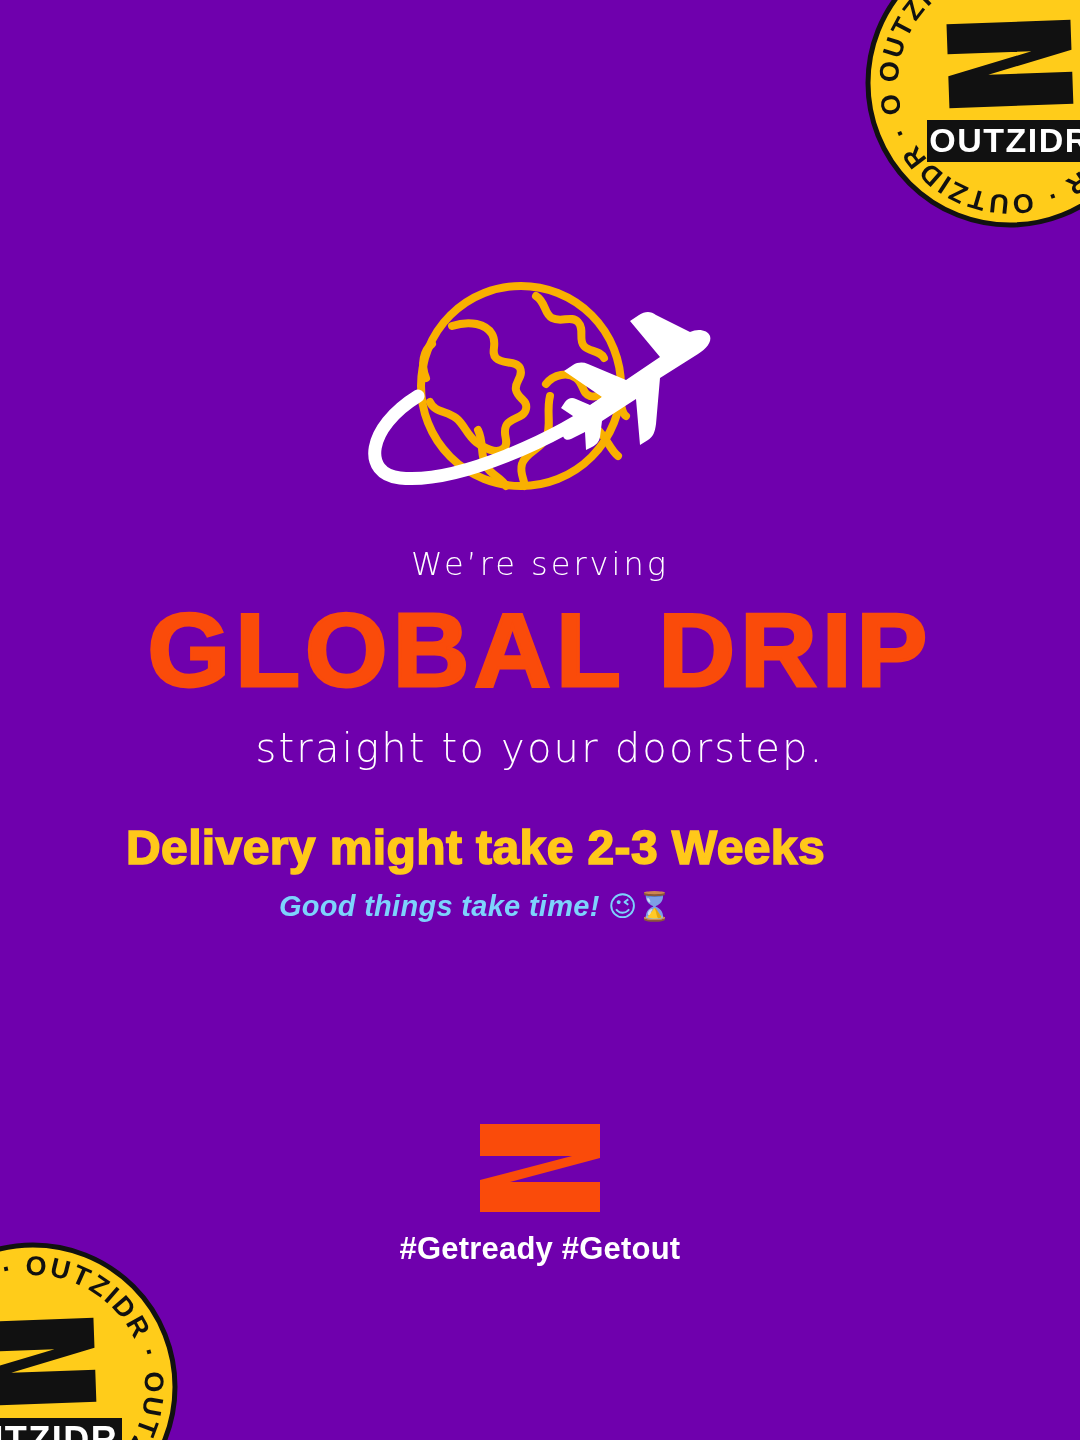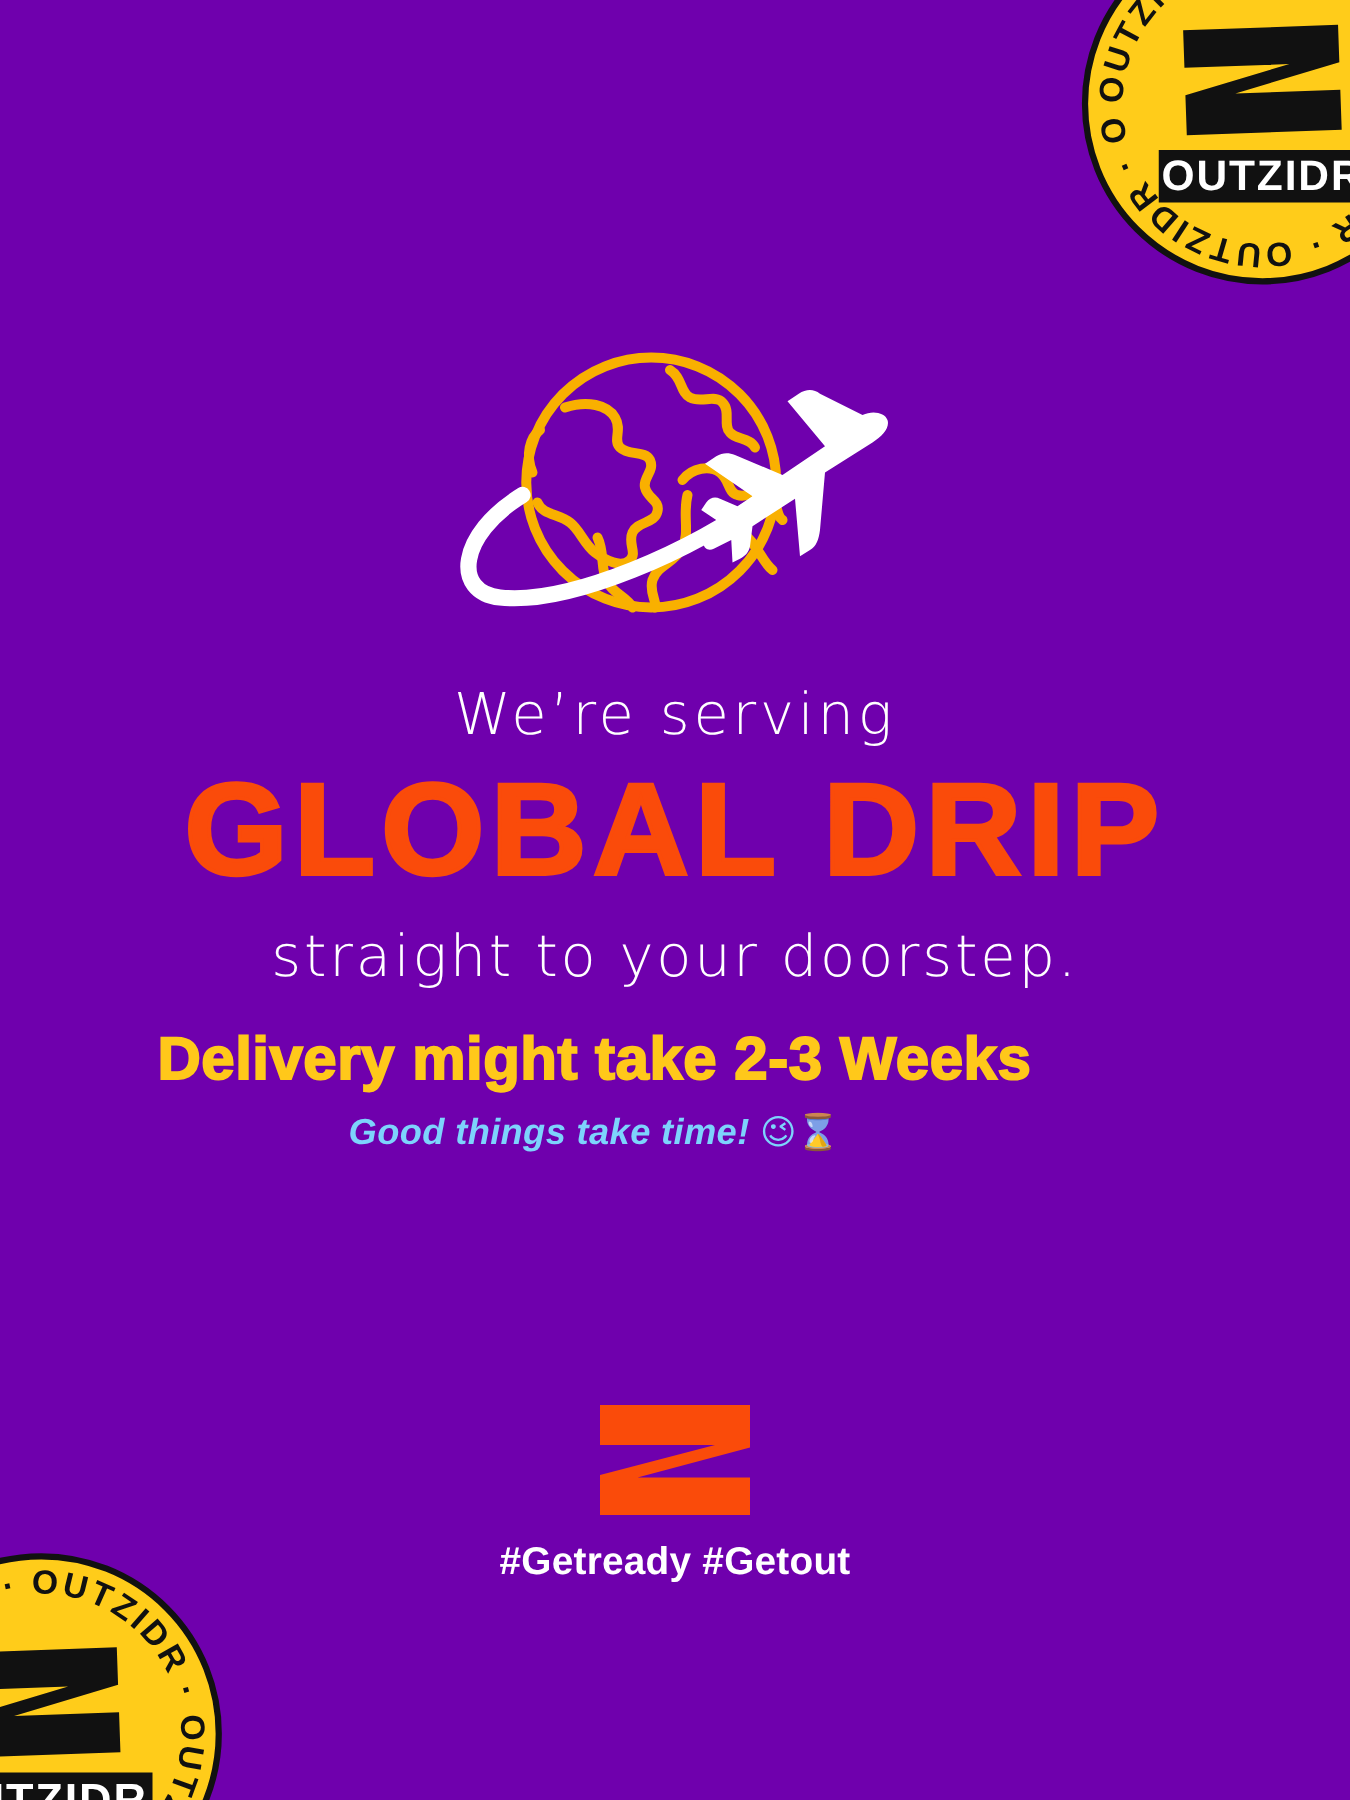--- a/index.html
+++ b/index.html
@@ -33,41 +33,41 @@
   
   .copy {
     position: absolute;
     left: 0;
     top: 548px;
     width: 1080px;
     text-align: center;
   }
   .eyebrow {
     color: #ffffff;
-    font-size: 46px;
+    font-size: 32px;
     font-weight: 300;
     letter-spacing: 3.0px;
     line-height: 1.0;
     margin: 0;
     font-family: "DejaVu Sans", sans-serif;
   }
   .headline {
     color: #fa4b0a;
     font-size: 104px;
     font-weight: 700;
     letter-spacing: 5px;
     line-height: 1.0;
     margin: 18px 0 0 0;
     transform: scaleX(1.02);
     font-family: "Liberation Sans Narrow", "Liberation Sans", sans-serif;
     -webkit-text-stroke: 3px #fa4b0a;
   }
   .subhead {
     color: #ffffff;
-    font-size: 46px;
+    font-size: 40px;
     font-weight: 300;
     letter-spacing: 2.2px;
     line-height: 1.0;
     margin: 26px 0 0 0;
     font-family: "DejaVu Sans", sans-serif;
   }
 
   
   .delivery {
     position: absolute;

